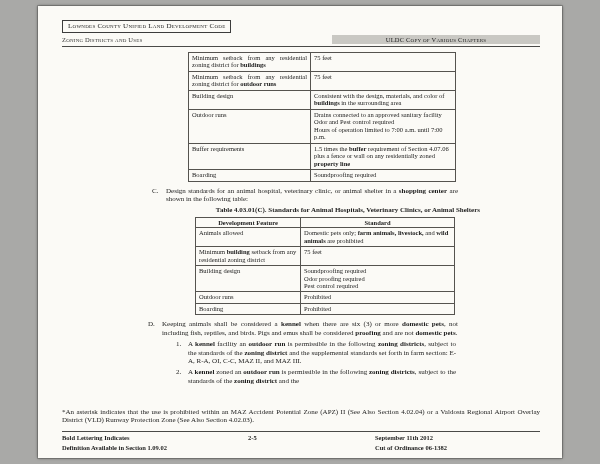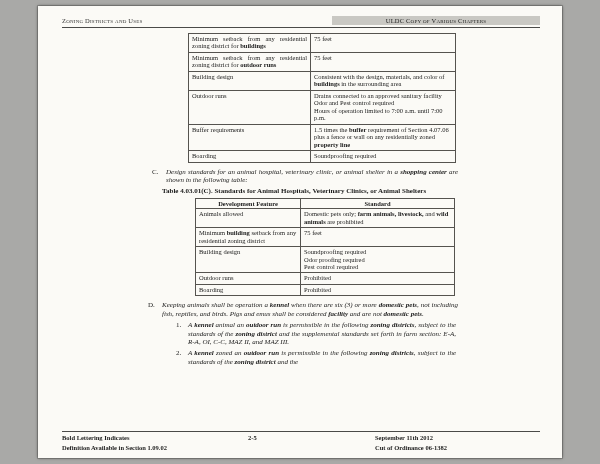--- a/index.html
+++ b/index.html
@@ -48,24 +48,24 @@
   .t2 { margin:2px 0 0 133px; width:260px; }
   .t2 .feat, .t2 th:first-child { width:105px; }
   .t2 th { text-align:center; font-weight:bold; padding:1px 2px; }
   .t1 .feat, .t2 .feat { }
   b { font-weight:bold; }
 
   
   .item { display:flex; font-size:7px; line-height:1.2; }
   .item-c { margin:5px 0 0 90px; width:306px; }
   .item-label { width:14px; flex:none; }
-  .item-body { flex:1; text-align:justify;font-style:italic; }
+  .item-body { flex:1; text-align:justify; }
   .caption {
     margin:3px 0 0 100px; width:318px;
-    text-align:left; font-weight:bold;
+    text-align:right; font-weight:bold;
     font-size:7px; line-height:1.2;
   }
   .item-d { margin:5px 0 0 86px; width:310px; }
   .sub-item { display:flex; margin:3px 0 0 114px; width:280px; font-size:7px; line-height:1.2; }
   .sub-label { width:12px; flex:none; }
 
   
   .footnote {
     position:absolute; left:24px; right:22px; bottom:33px;
     font-size:7px; line-height:1.25; text-align:justify;
@@ -78,20 +78,21 @@
   .f-row { position:relative; height:10px; }
   .f-page { position:absolute; left:186px; top:0; }
   .f-right { position:absolute; left:313px; top:0; }
 </style>
 </head>
 <body>
 
 <div class="page">
 
   <div class="hdr">
+    <div class="hdr-title-box">Lowndes County Unified Land Development Code</div>
     <div class="hdr-row2">
       <span class="hdr-left">Zoning Districts and Uses</span>
       <span class="hdr-right">ULDC Copy of Various Chapters</span>
     </div>
     <div class="hdr-rule"></div>
   </div>
 
   <table class="doc-table t1">
     <tbody>
       <tr>
@@ -160,33 +161,34 @@
       </tr>
       <tr>
         <td class="feat"><span>Boarding</span></td>
         <td class="std"><span>Prohibited</span></td>
       </tr>
     </tbody>
   </table>
 
   <div class="item item-d">
     <span class="item-label">D.</span>
-    <span class="item-body"><span>Keeping animals shall be operation a </span><b>kennel</b><span> when there are six (3) or more </span><b>domestic pets</b><span>, not including fish, reptiles, and birds. Pigs and emus shall be considered </span><b>facility</b><span> and are not </span><b>domestic pets</b><span>.</span></span>
+    <span class="item-body"><span>Keeping animals shall be considered a </span><b>kennel</b><span> when there are six (3) or more </span><b>domestic pets</b><span>, not including fish, reptiles, and birds. Pigs and emus shall be considered </span><b>proofing</b><span> and are not </span><b>domestic pets</b><span>.</span></span>
   </div>
 
   <div class="sub-item">
     <span class="sub-label">1.</span>
-    <span class="item-body"><span>A </span><b>kennel</b><span> animal an </span><b>outdoor run</b><span> is permissible in the following </span><b>zoning districts</b><span>, subject to the standards of the </span><b>zoning district</b><span> and the supplemental standards set forth in farm section:  E-A, R-A, OI, C-C, MAZ II, and MAZ III.</span></span>
+    <span class="item-body"><span>A </span><b>kennel</b><span> facility an </span><b>outdoor run</b><span> is permissible in the following </span><b>zoning districts</b><span>, subject to the standards of the </span><b>zoning district</b><span> and the supplemental standards set forth in farm section:  E-A, R-A, OI, C-C, MAZ II, and MAZ III.</span></span>
   </div>
 
   <div class="sub-item">
     <span class="sub-label">2.</span>
     <span class="item-body"><span>A </span><b>kennel</b><span> zoned an </span><b>outdoor run</b><span> is permissible in the following </span><b>zoning districts</b><span>, subject to the standards of the </span><b>zoning district</b><span> and the</span></span>
   </div>
 
+  <div class="footnote">*An asterisk indicates that the use is prohibited within an MAZ Accident Potential Zone (APZ) II (See Also Section 4.02.04) or a Valdosta Regional Airport Overlay District (VLD) Runway Protection Zone (See Also Section 4.02.03).</div>
 
   <div class="footer">
     <div class="f-rule"></div>
     <div class="f-row">
       <span class="f-left">Bold Lettering Indicates</span>
       <span class="f-page">2-5</span>
       <span class="f-right">September 11th 2012</span>
     </div>
     <div class="f-row">
       <span class="f-left">Definition Available in Section 1.09.02</span>

